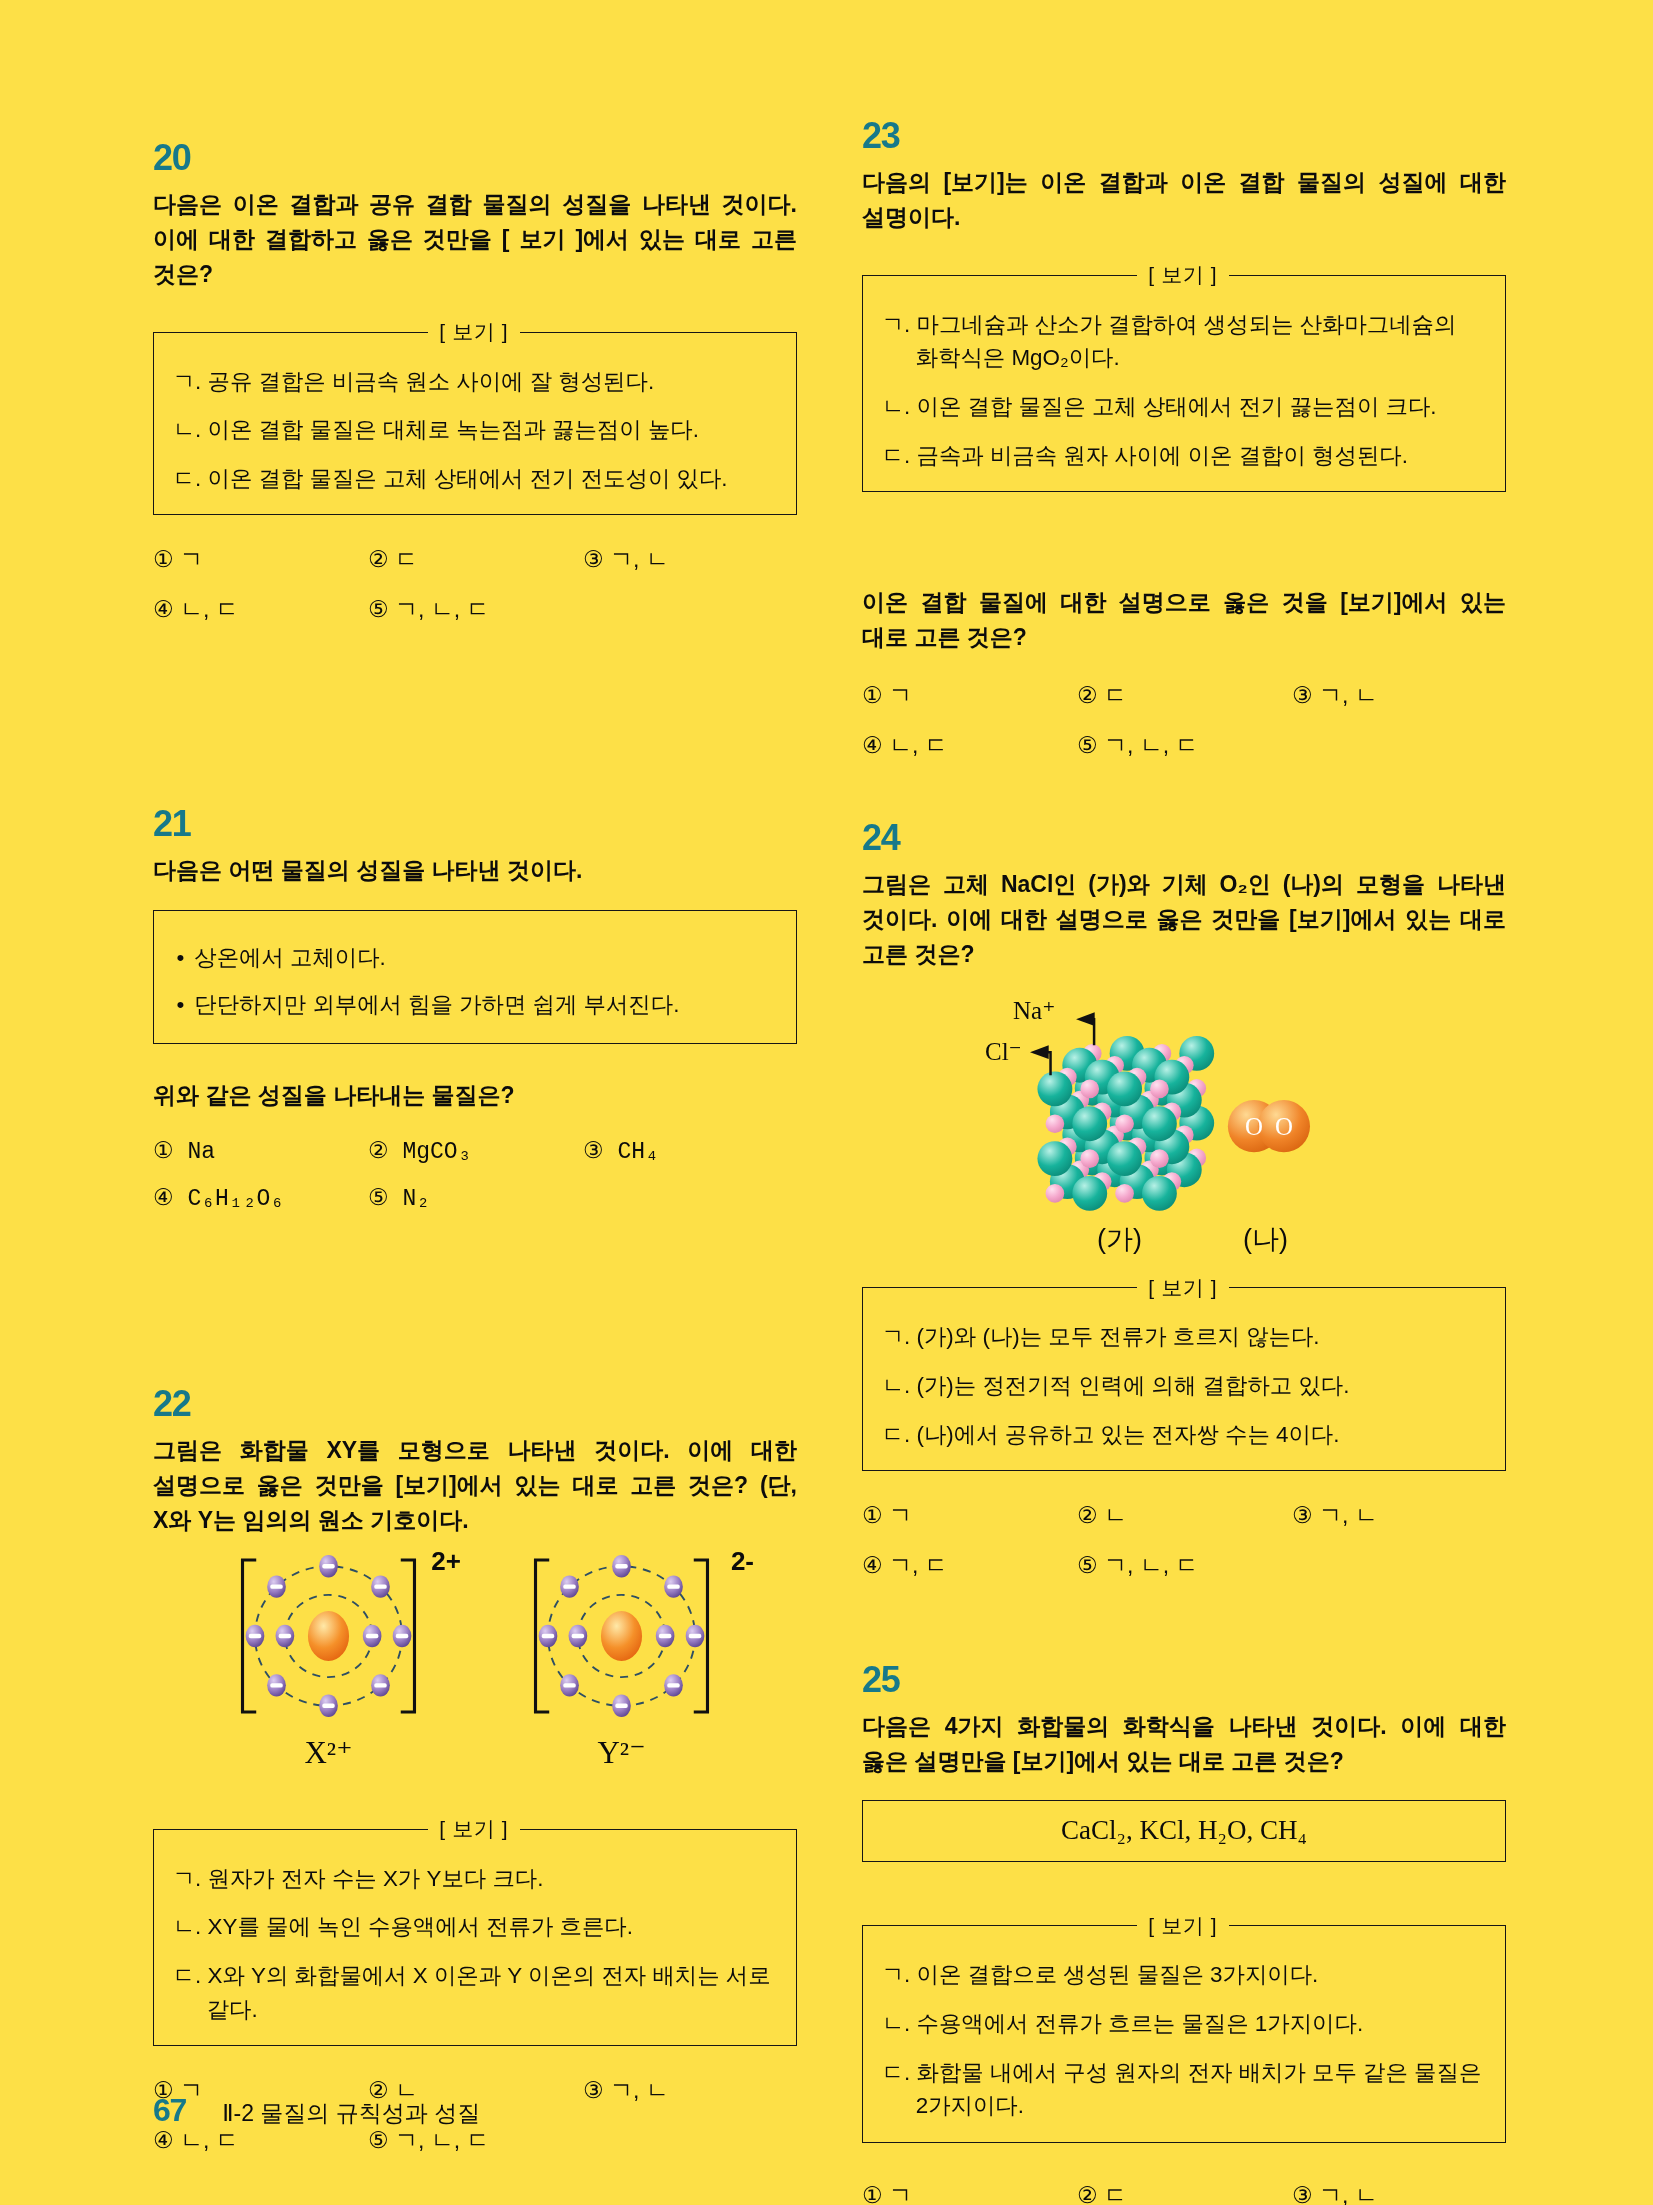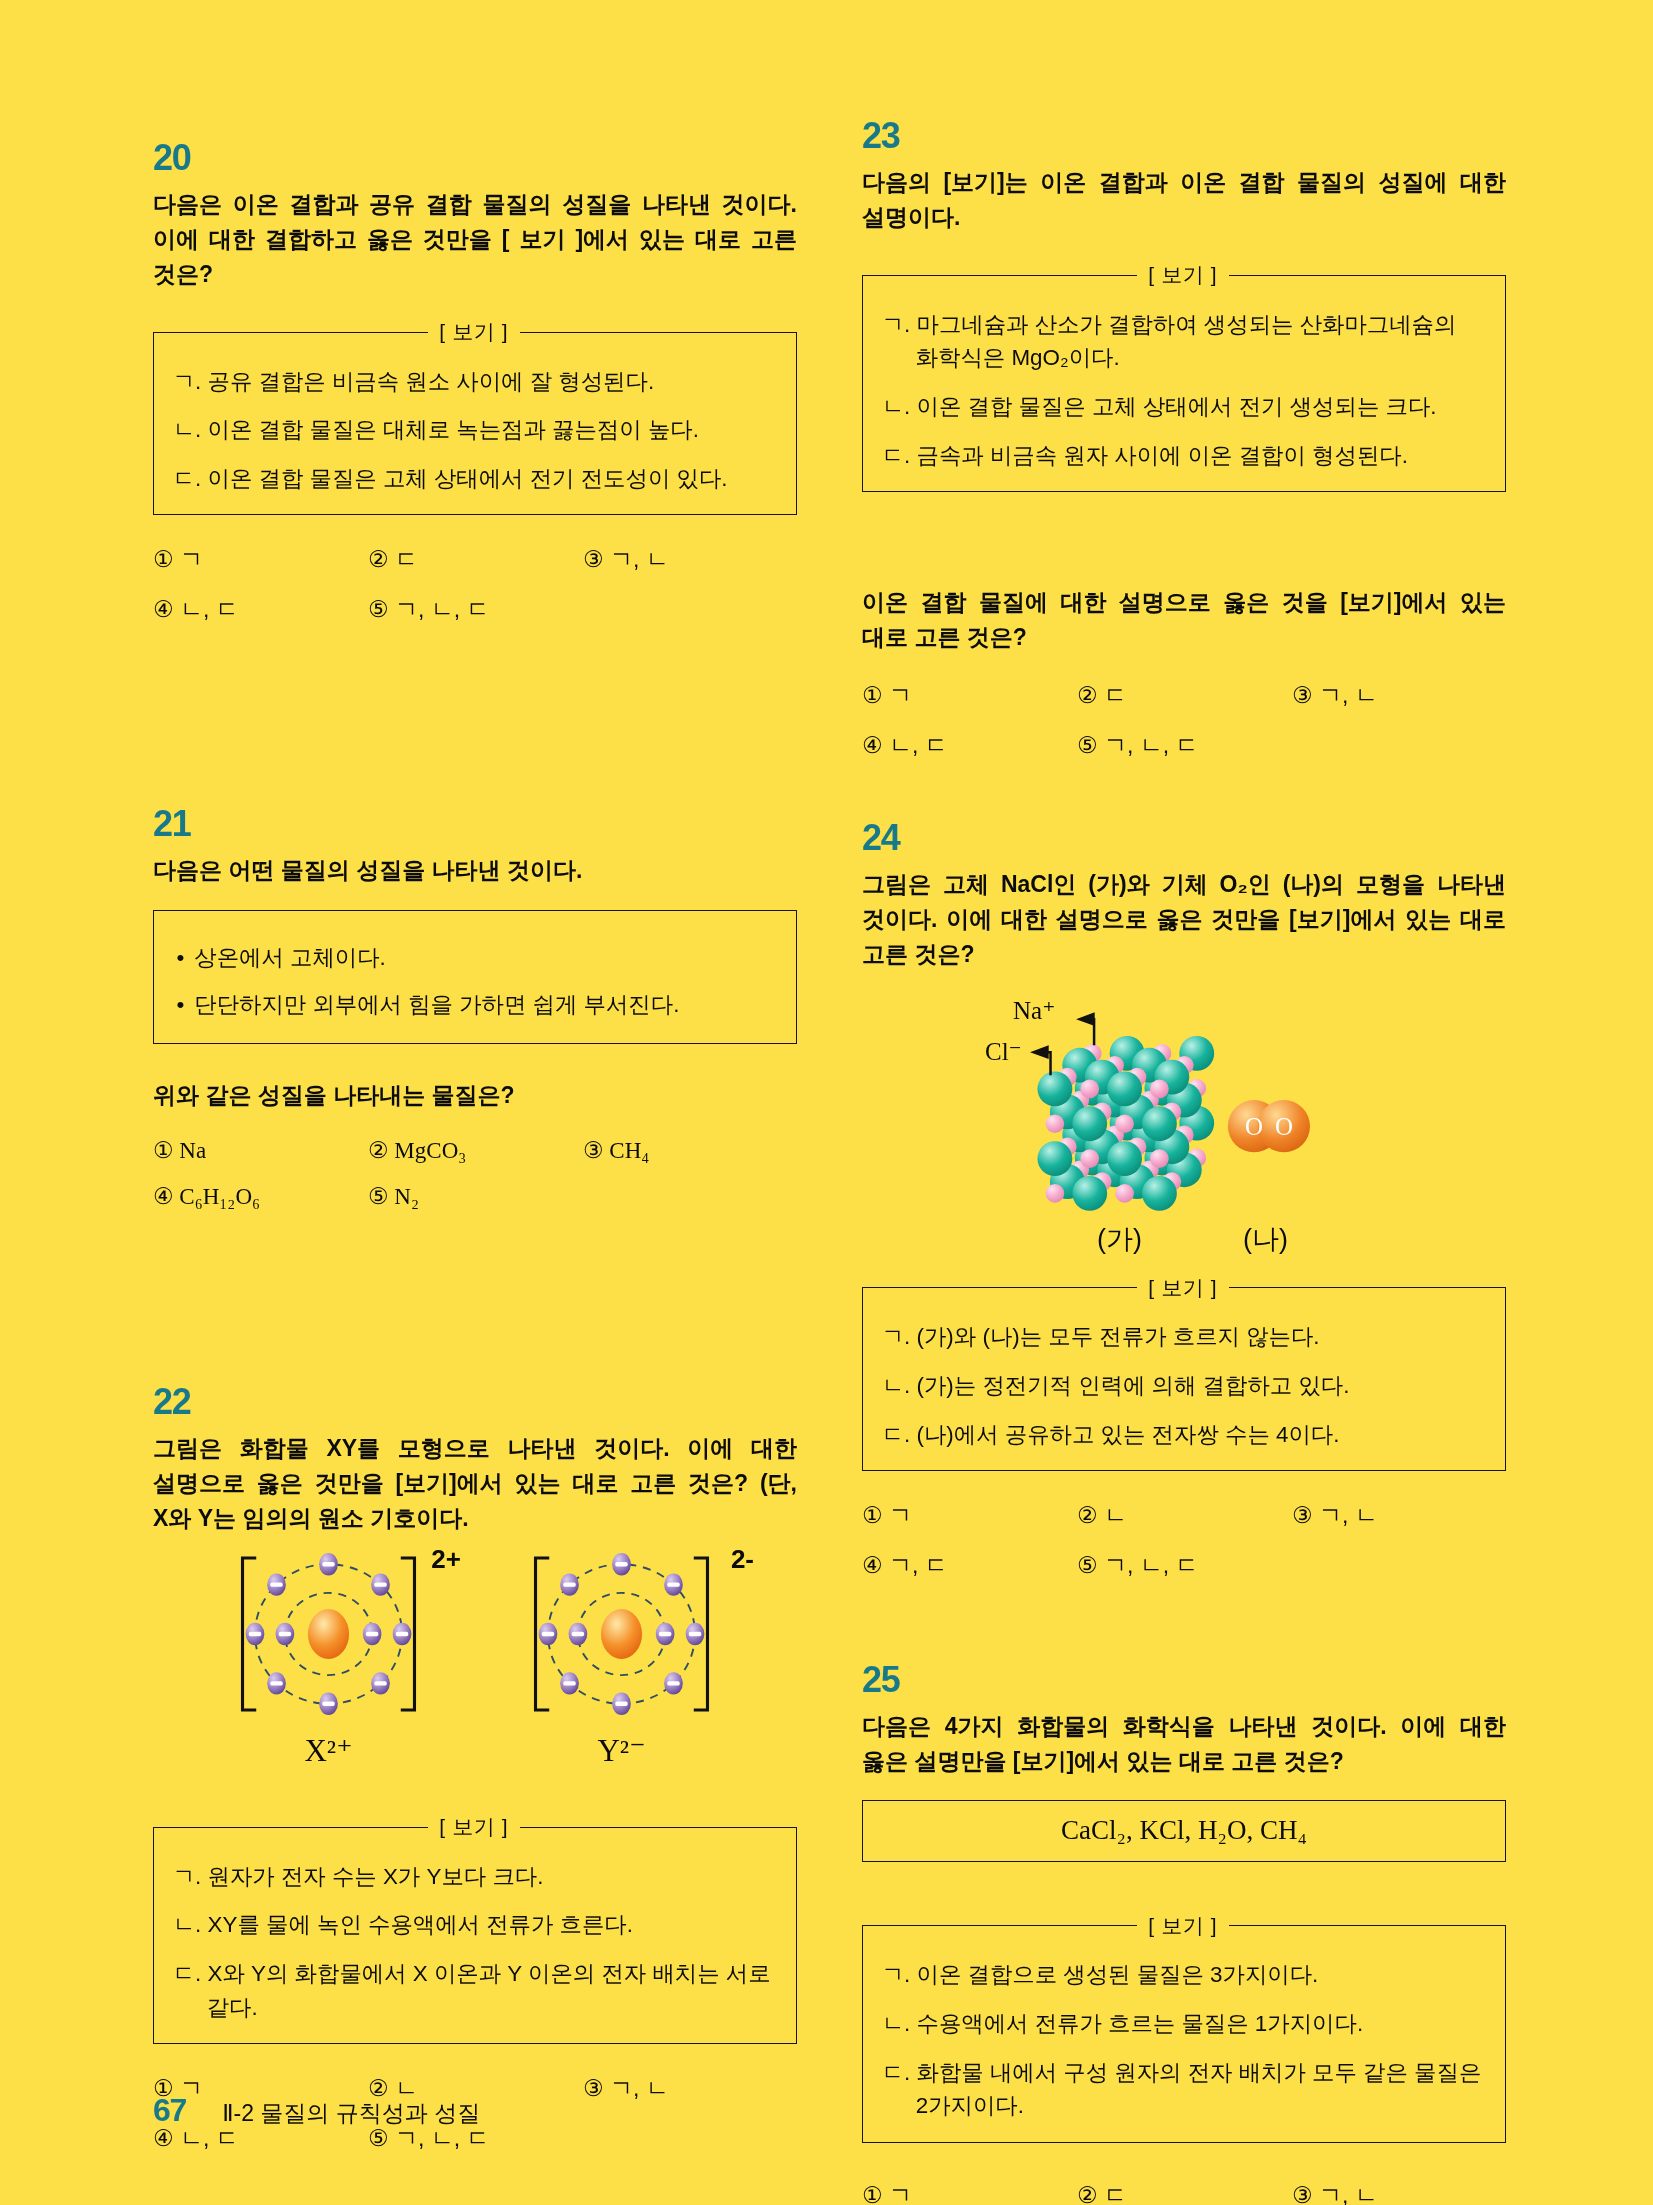--- a/index.html
+++ b/index.html
@@ -15,21 +15,21 @@
   .gap-lg{margin-top:93px;}
   fieldset.bogi{border:1.9px solid #161616;margin:26px 0 0 0;padding:3.7px 21px 18.7px 18.7px;}
   fieldset.bogi legend{margin:0 auto;padding:0 11.2px;font-size:21px;font-weight:500;letter-spacing:0.6px;}
   .bogi ul,.prop-box ul{list-style:none;margin:0;padding:0;}
   .bogi li{font-size:22.4px;line-height:1.5;margin:15px 0 0 0;padding-left:34px;text-indent:-34px;font-weight:400;}
   .prop-box{border:1.9px solid #161616;margin:22.4px 0 0 0;padding:16px 22.4px 21px 22.4px;}
   .prop-box li{font-size:22.4px;line-height:1.5;margin:13.7px 0 0 0;font-weight:400;}
   .prop-box li::before{content:"•";margin-right:10px;}
   .choices{margin-top:29px;display:grid;grid-template-columns:215px 215px auto;row-gap:18.7px;
            font-size:23px;font-weight:500;}
-  .choices.serif-ch{font-family:Liberation Serif, serif;}
+  .choices.serif-ch{font-family:Liberation Mono, monospace;}
   .formula{font-family:"Liberation Serif","DejaVu Serif","DejaVu Sans",serif;}
   .formula-box{border:1.9px solid #161616;margin:21px 0 0 0;height:60px;display:flex;align-items:center;justify-content:center;}
   .formula-box .formula{font-size:27px;}
   
   .ion-row{display:flex;justify-content:center;gap:106px;margin:17.4px 0 0 0;}
   .ion-model{position:relative;width:187px;}
   .ion-charge{position:absolute;top:-8.7px;right:-39px;font-size:26px;font-weight:600;}
   .ion-label{text-align:center;margin-top:15px;font-size:31px;font-family:"Liberation Serif","DejaVu Serif","DejaVu Sans",serif;}
   
   .q24-fig{position:relative;height:281px;margin-top:11.2px;}
@@ -249,21 +249,21 @@
 
   <div class="col col-right">
 
     <section class="question">
       <div class="q-num">23</div>
       <p class="q-text">다음의 [보기]는 이온 결합과 이온 결합 물질의 성질에 대한 설명이다.</p>
       <fieldset class="bogi">
         <legend>[ 보기 ]</legend>
         <ul>
           <li>ㄱ. 마그네슘과 산소가 결합하여 생성되는 산화마그네슘의 화학식은 MgO₂이다.</li>
-          <li>ㄴ. 이온 결합 물질은 고체 상태에서 전기 생성되는 크다.</li>
+          <li>ㄴ. 이온 결합 물질은 고체 상태에서 전기 끓는점이 크다.</li>
           <li>ㄷ. 금속과 비금속 원자 사이에 이온 결합이 형성된다.</li>
         </ul>
       </fieldset>
       <p class="post-q gap-lg">이온 결합 물질에 대한 설명으로 옳은 것을 [보기]에서 있는 대로 고른 것은?</p>
       <div class="choices" style="margin-top:25px;">
         <span>① ㄱ</span>
         <span>② ㄷ</span>
         <span>③ ㄱ, ㄴ</span>
         <span>④ ㄴ, ㄷ</span>
         <span>⑤ ㄱ, ㄴ, ㄷ</span>

